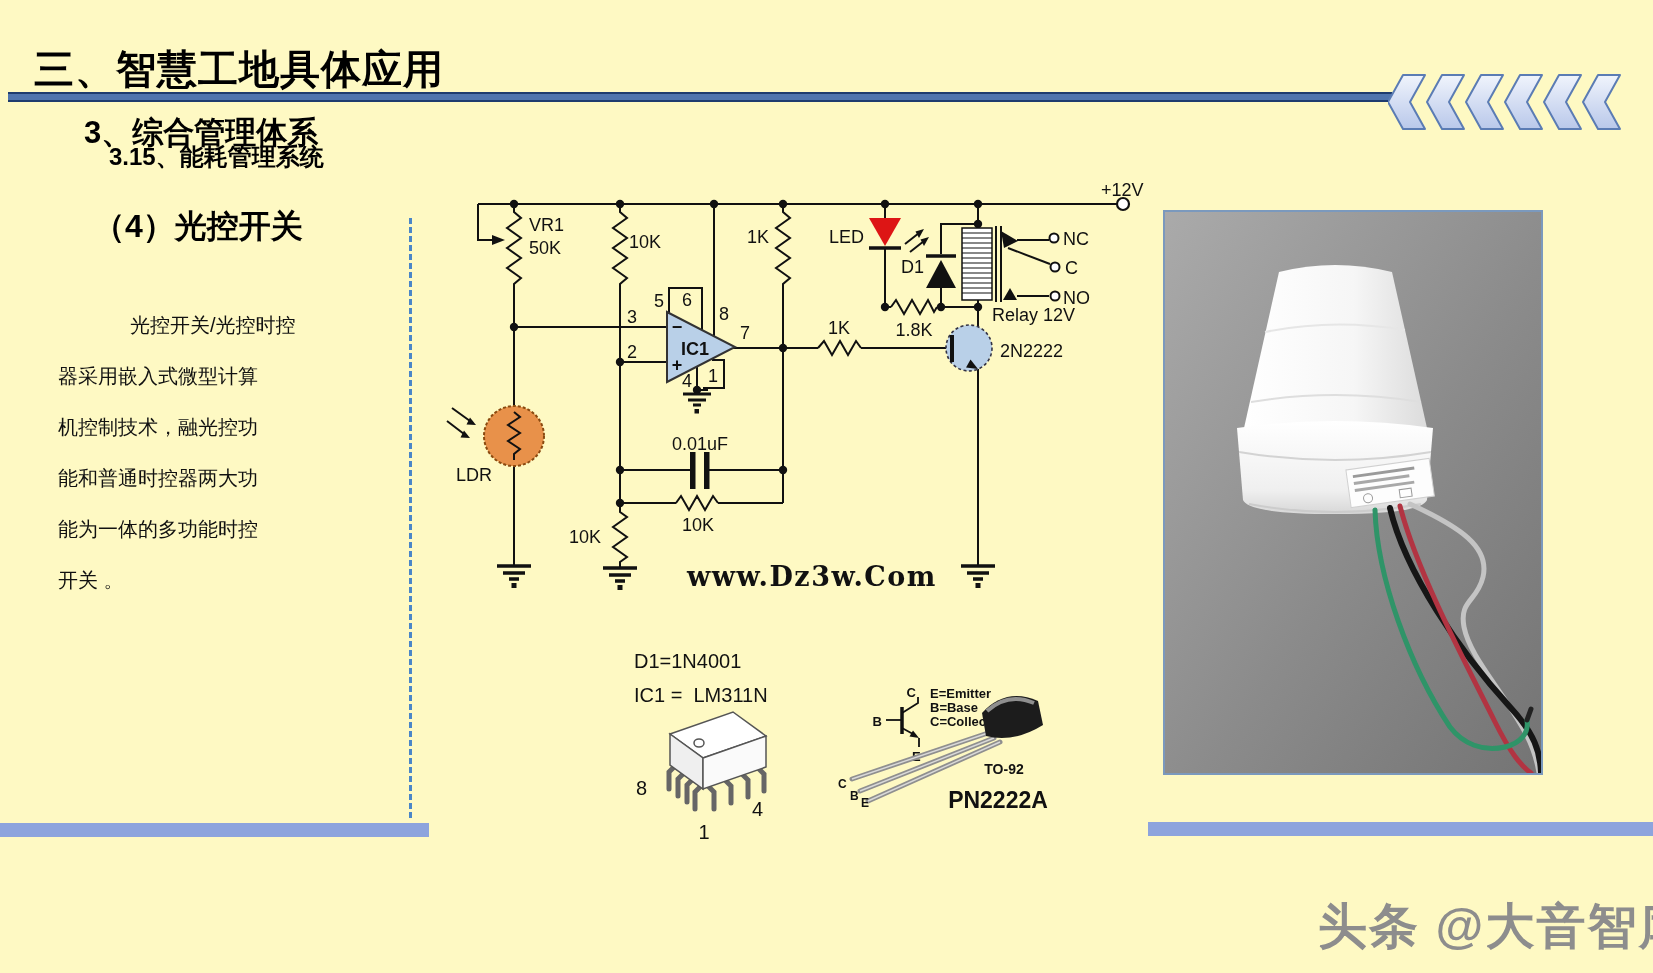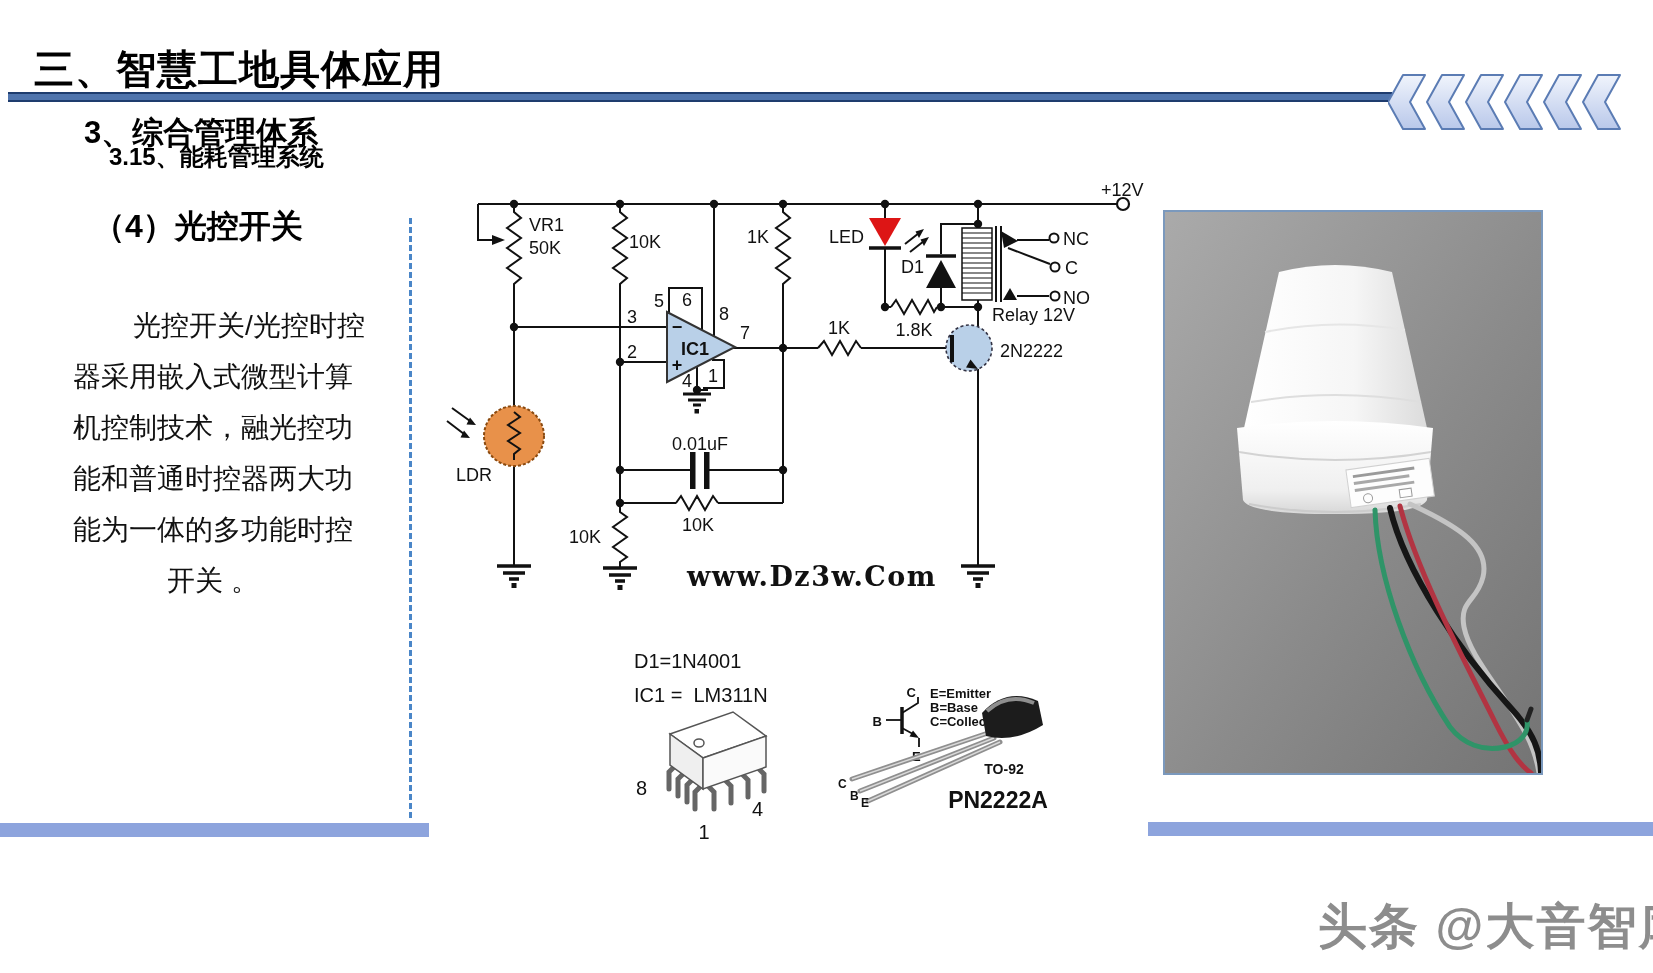--- a/index.html
+++ b/index.html
@@ -1,28 +1,28 @@
 <!DOCTYPE html>
 <html><head>
 <meta charset="utf-8">
 <style>
   html,body{margin:0;padding:0;background:#e9e9e9;}
-  .slide{position:relative;width:1653px;height:973px;background:#ffffff;overflow:hidden;
+  .slide{position:relative;width:1653px;height:973px;background:#fef9c3;overflow:hidden;
          font-family:"Liberation Sans",sans-serif;}
   .page-title{position:absolute;left:34px;top:42px;font-size:40px;font-weight:bold;color:#000;
               letter-spacing:1px;white-space:nowrap;}
   .title-rule{position:absolute;left:8px;top:92px;width:1384px;height:6px;background:#4f74ad;
               border-top:2px solid #1e3c6e;border-bottom:2px solid #1e3c6e;}
   .chevrons{position:absolute;left:1388px;top:74px;}
   .subtitle{position:absolute;font-weight:bold;color:#000;white-space:nowrap;}
   .sub1{left:84px;top:112px;font-size:31px;}
   .sub2{left:93px;top:141px;font-size:24px;margin-left:16px;}
   .sub3{left:93px;top:205px;font-size:32px;text-align:center;}
-  .body-text{position:absolute;left:58px;top:300px;width:310px;font-size:28px;line-height:51px;
-             color:#111;white-space:pre-line;text-indent:72px;text-align:center;}
+  .body-text{position:absolute;left:58px;top:300px;width:310px;font-size:20px;line-height:51px;
+             color:#111;white-space:pre-line;text-indent:72px;}
   .divider{position:absolute;left:409px;top:218px;height:600px;width:0;
            border-left:3px dashed #4a86c8;}
   .bar-left{position:absolute;left:0;top:823px;width:429px;height:14px;background:#8da4dd;}
   .bar-right{position:absolute;left:1148px;top:822px;width:505px;height:14px;background:#8da4dd;}
   .circuit{position:absolute;left:420px;top:160px;}
   .photo{position:absolute;left:1163px;top:210px;width:380px;height:565px;
          border:2px solid #7b99bd;box-sizing:border-box;}
   .footer-mark{position:absolute;left:1318px;top:894px;font-size:49px;font-weight:bold;
                color:#8d8d8d;letter-spacing:2px;white-space:nowrap;}
   svg text{font-family:"Liberation Sans",sans-serif;fill:#111;}

